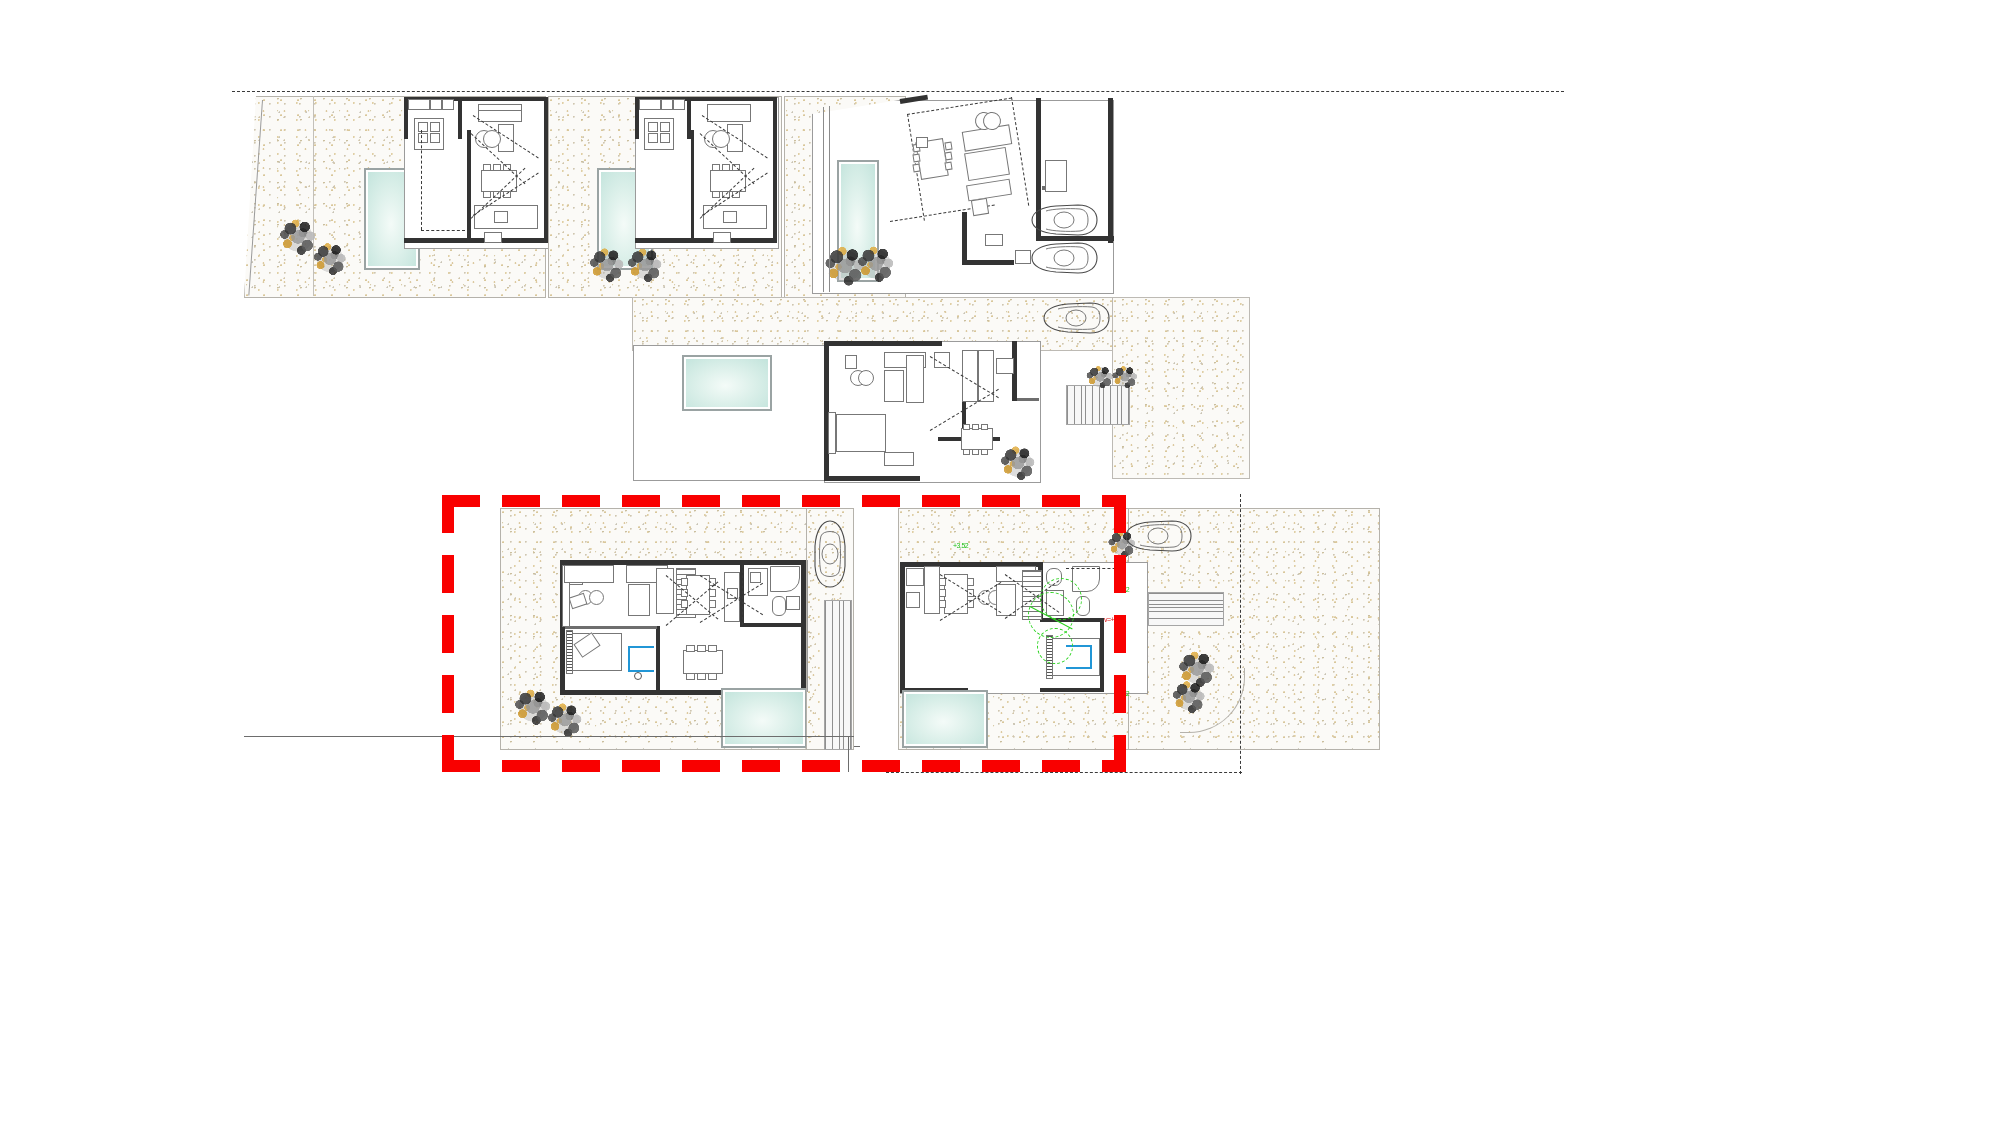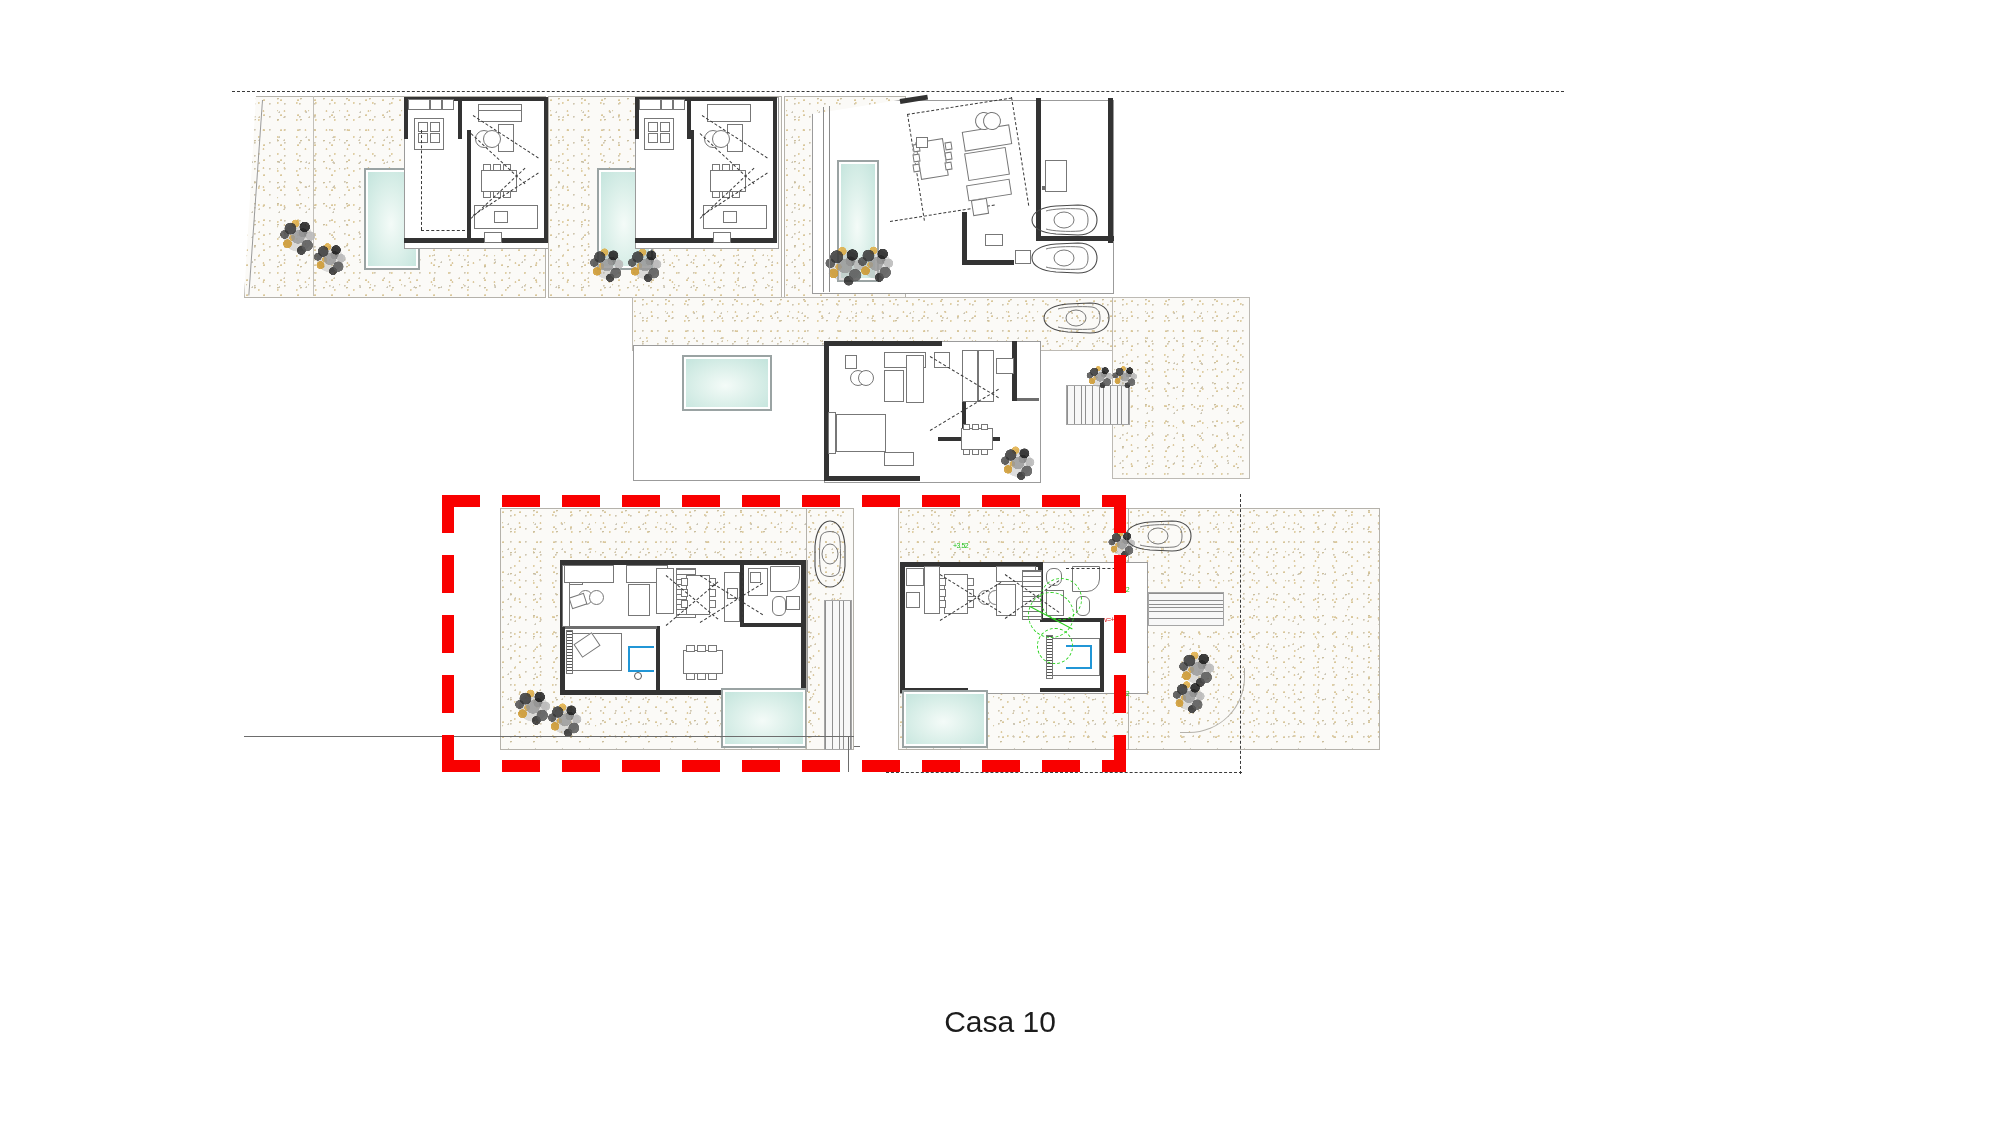--- a/index.html
+++ b/index.html
@@ -464,15 +464,14 @@
   <div style="position:absolute;left:848px;top:736px;width:1px;height:36px;background:#6d6d6d;"></div>
   <div class="thin" style="left:1180px;top:668px;width:64px;height:64px;border:1px solid #b5b2ab;
        border-top:none;border-left:none;border-radius:0 0 56px 0;background:transparent;"></div>
 
 
   <div class="red-h" style="left:442px;top:495px;width:684px;"></div>
   <div class="red-h" style="left:442px;top:760px;width:684px;"></div>
   <div class="red-v" style="left:442px;top:495px;height:277px;"></div>
   <div class="red-v" style="left:1114px;top:495px;height:277px;"></div>
 
-  <div id="caption">Casa 10</div>
 
 </div>
 
 </body></html>

